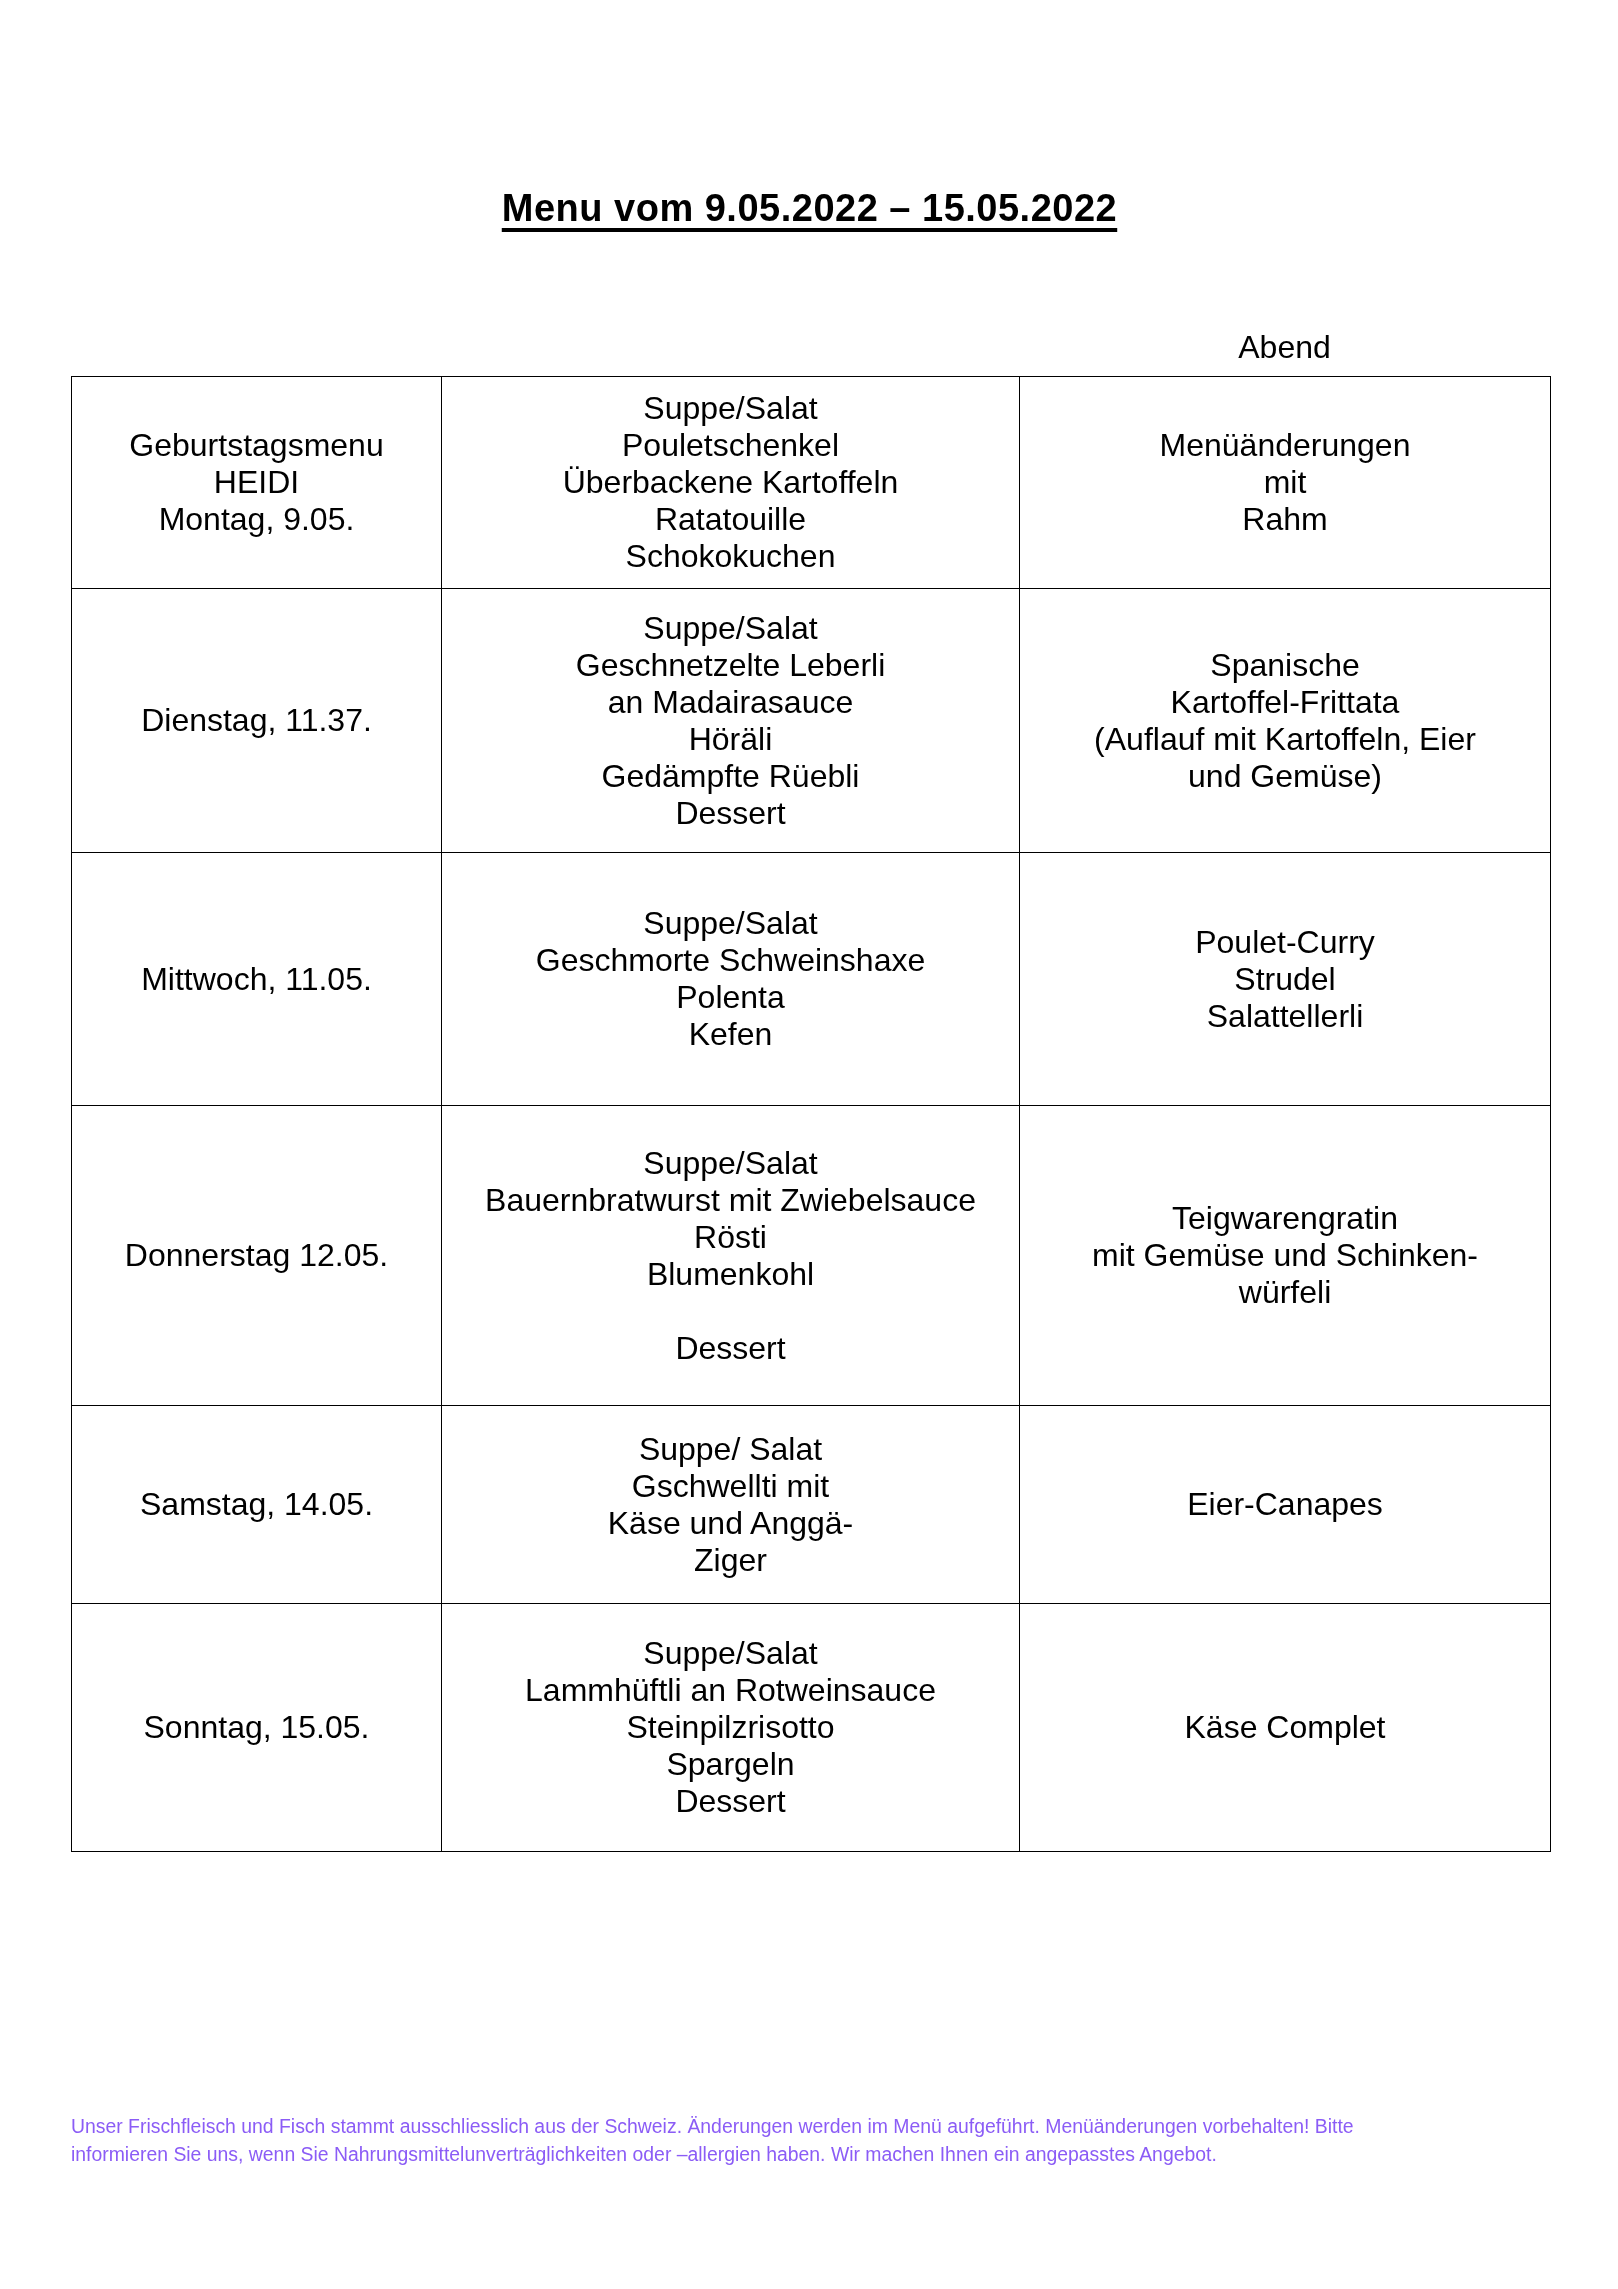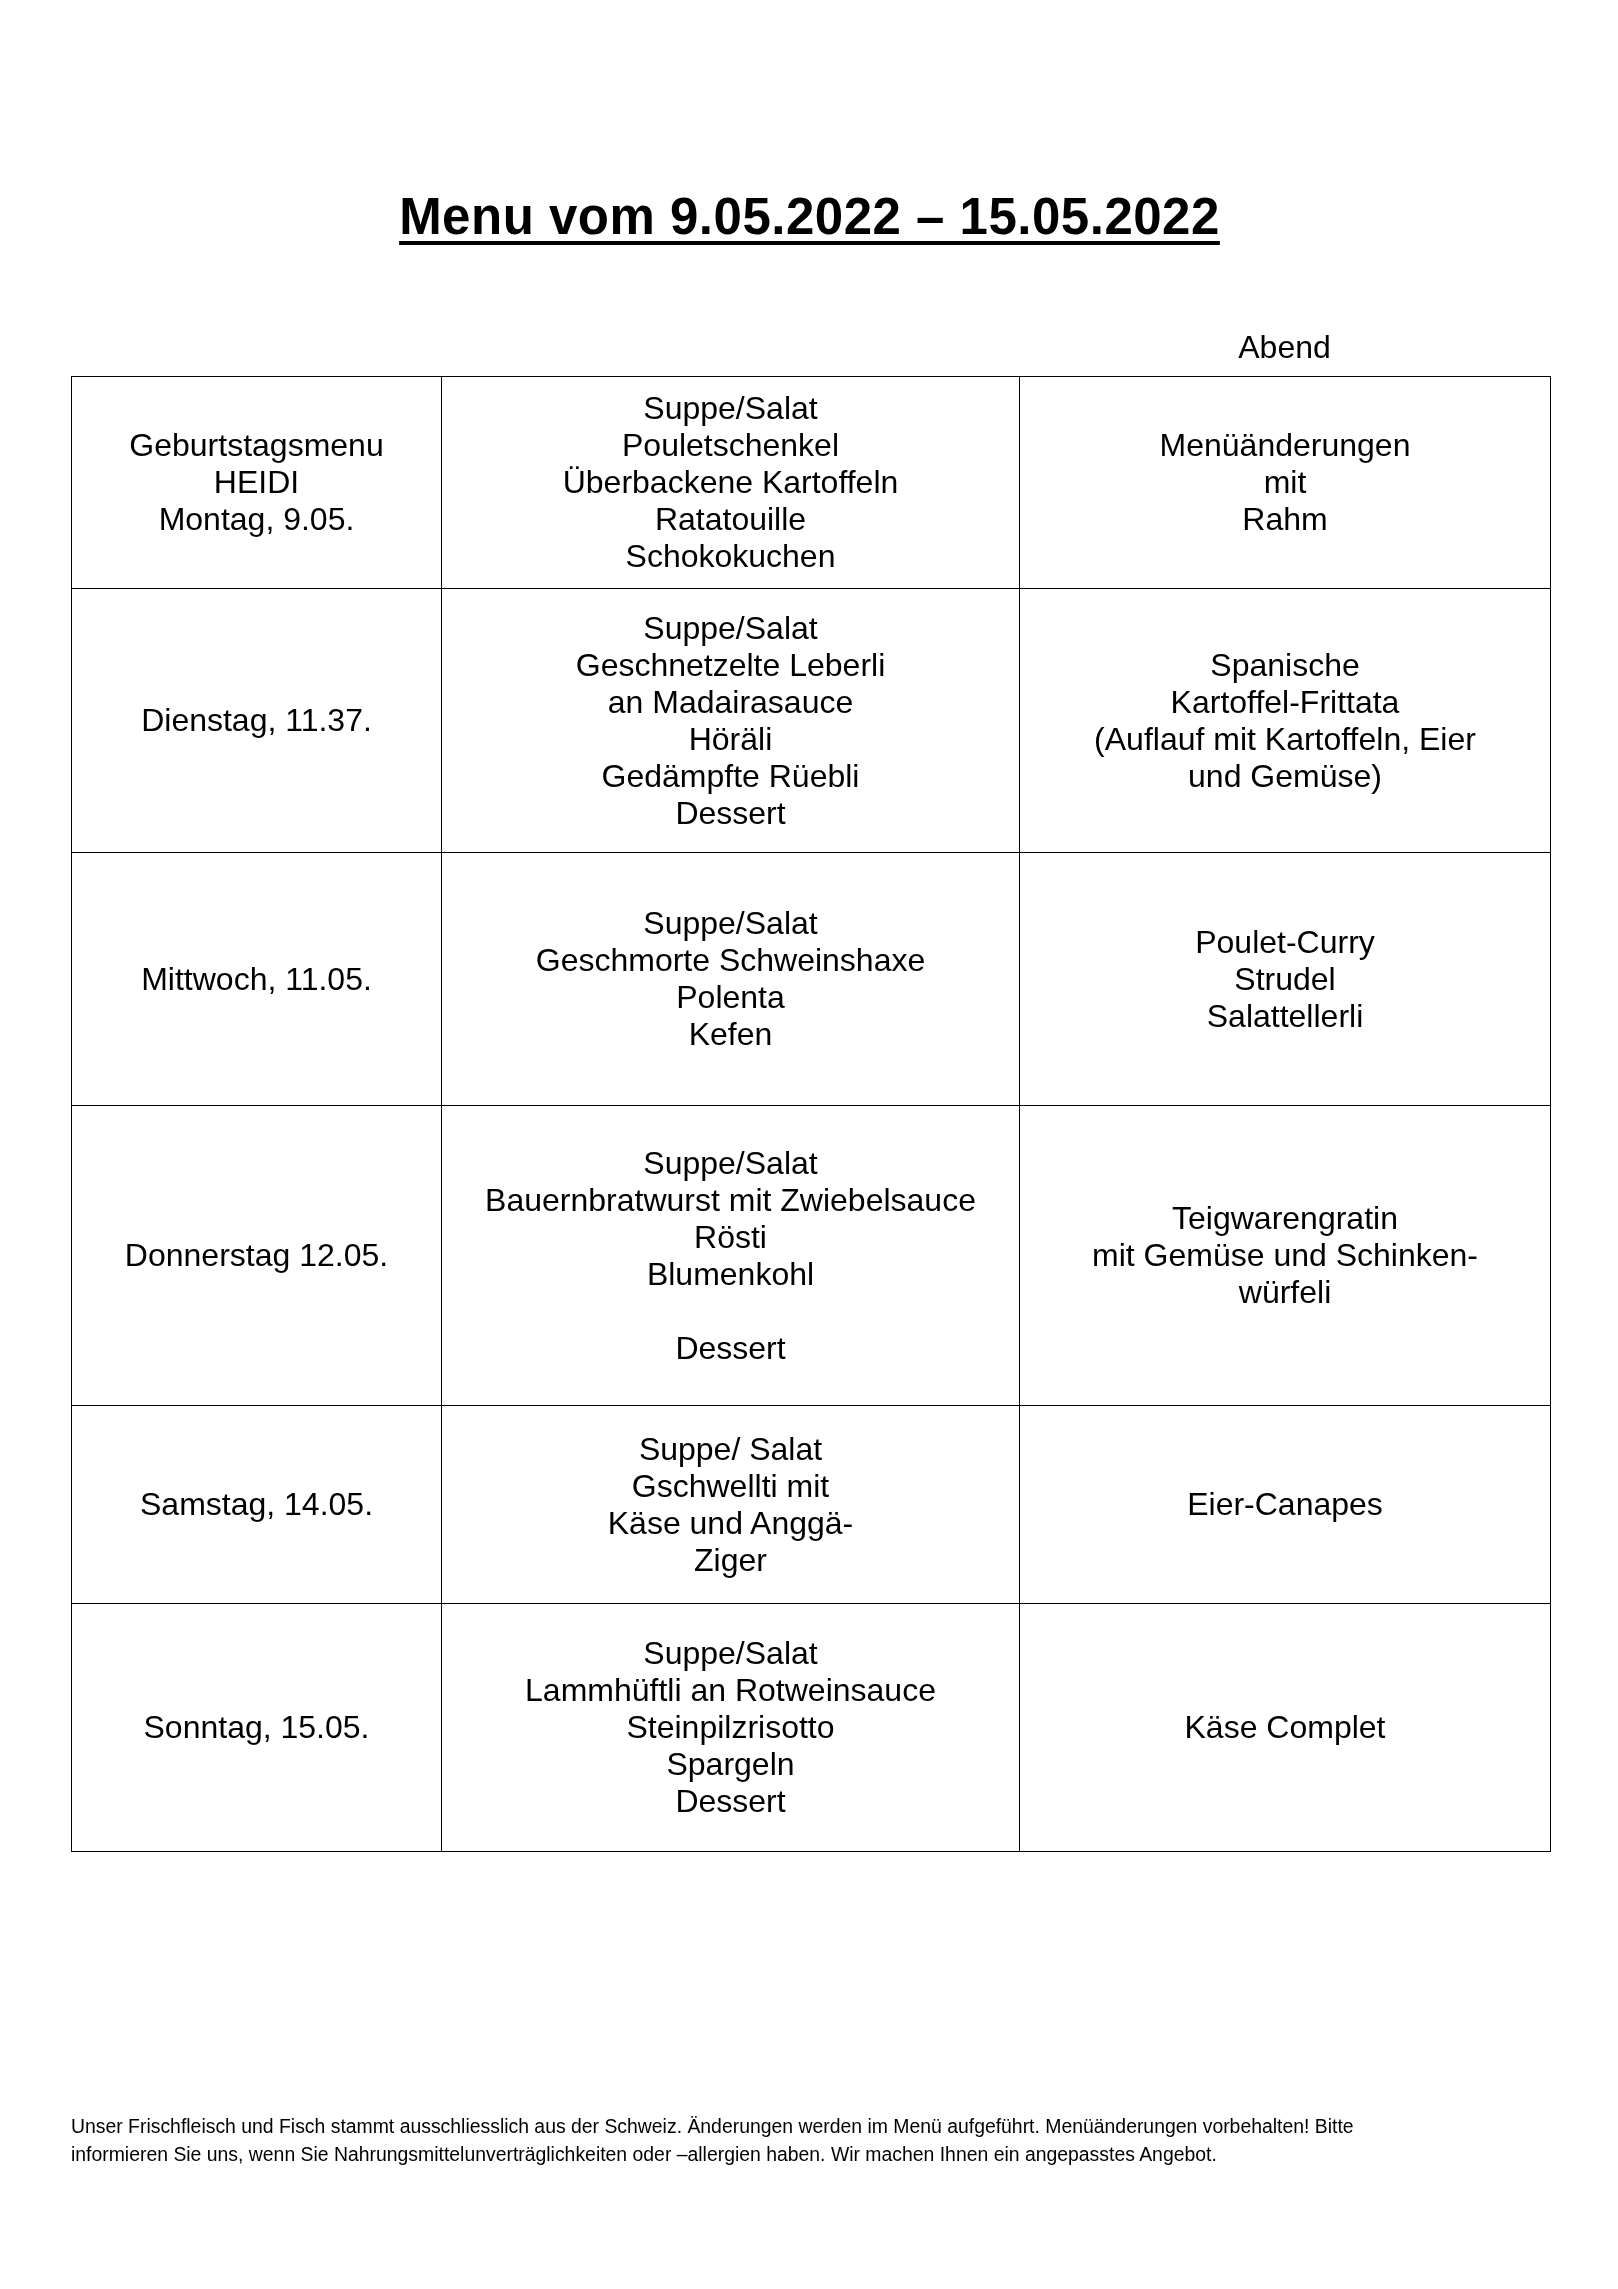--- a/index.html
+++ b/index.html
@@ -13,21 +13,21 @@
     color: #000;
     overflow: hidden;
     margin: 0 auto;
   }
   .title {
     position: absolute;
     top: 187px;
     left: 0;
     width: 100%;
     text-align: center;
-    font-size: 51px;
+    font-size: 38px;
     font-weight: 700;
     text-decoration: underline;
     text-decoration-thickness: 3.7px;
     text-underline-offset: 6.5px;
     letter-spacing: 0.5px;
   }
   .col-header {
     position: absolute;
     top: 329px;
     font-size: 32px;
@@ -61,21 +61,21 @@
   tr.r5 { height: 198px; }
   tr.r6 { height: 248px; }
   .footer {
     position: absolute;
     top: 2112px;
     left: 71px;
     width: 1479px;
     font-size: 19.4px;
     line-height: 28px;
     white-space: pre-line;
-    color: #000000;
+    color: #8b5cf6;
   }
 </style>
 </head>
 <body>
 
 <div class="page">
 
   <h1 class="title">Menu vom 9.05.2022 – 15.05.2022</h1>
 
   <div class="col-header abend">Abend</div>

